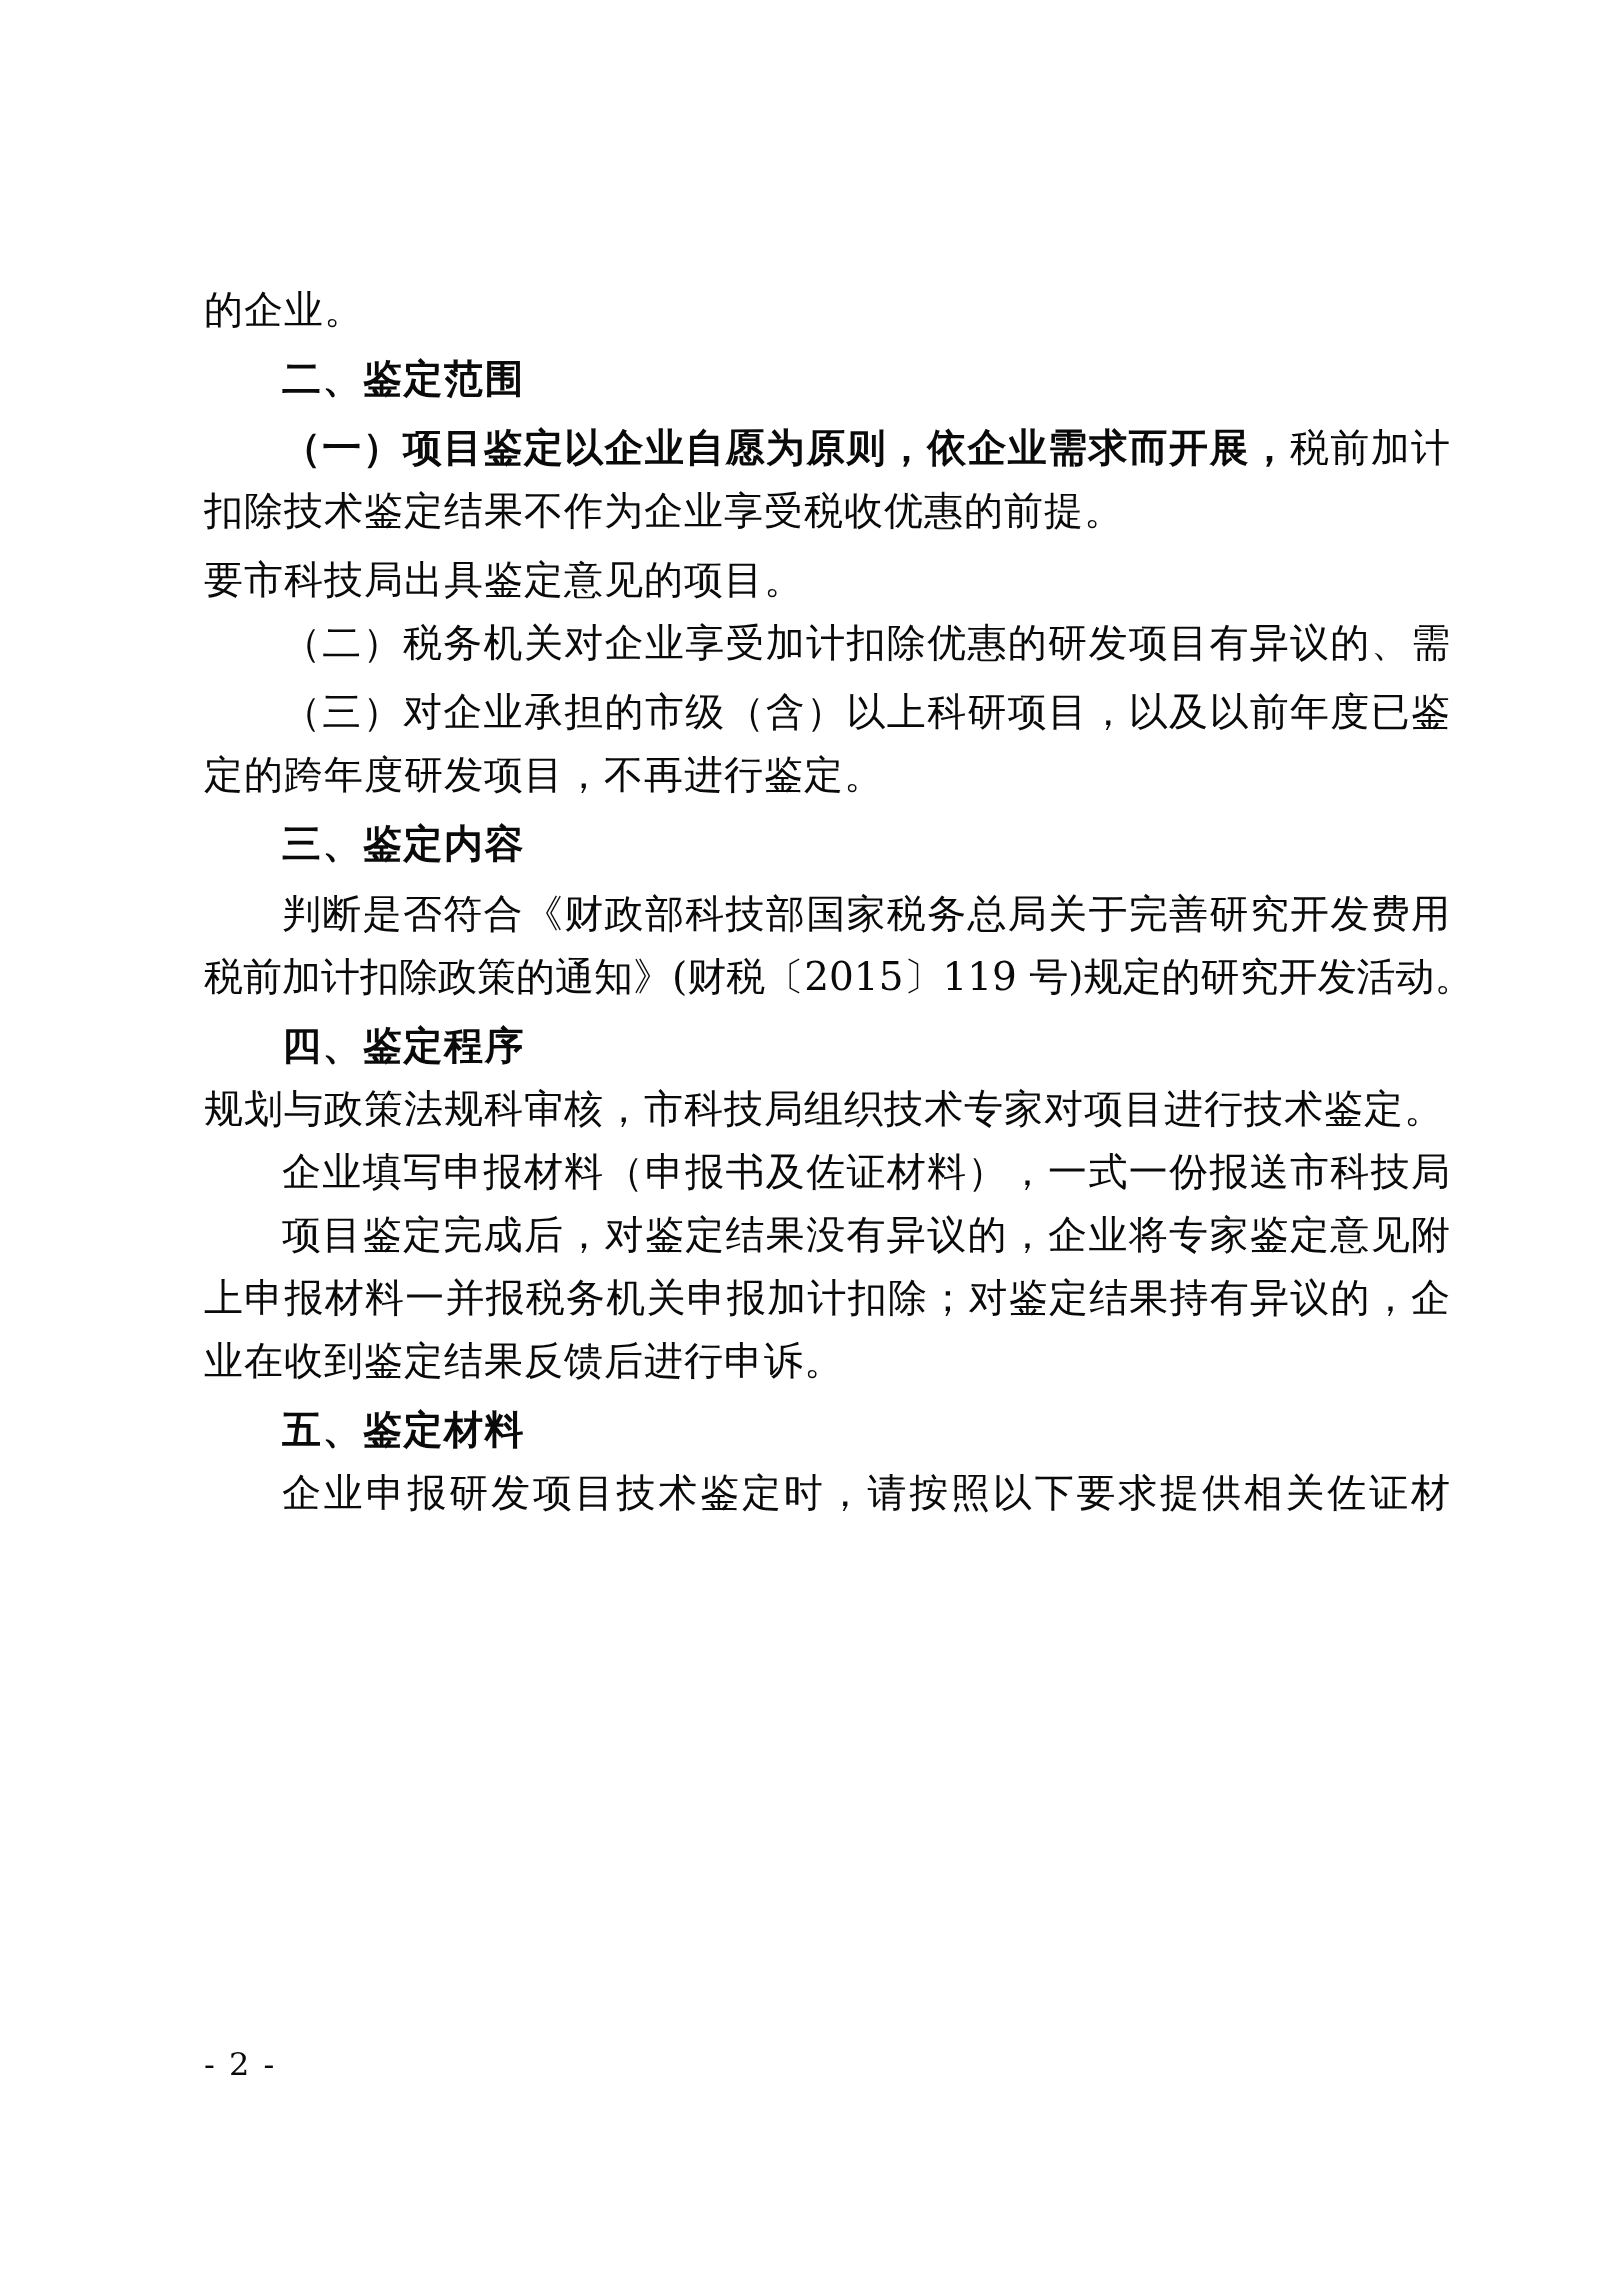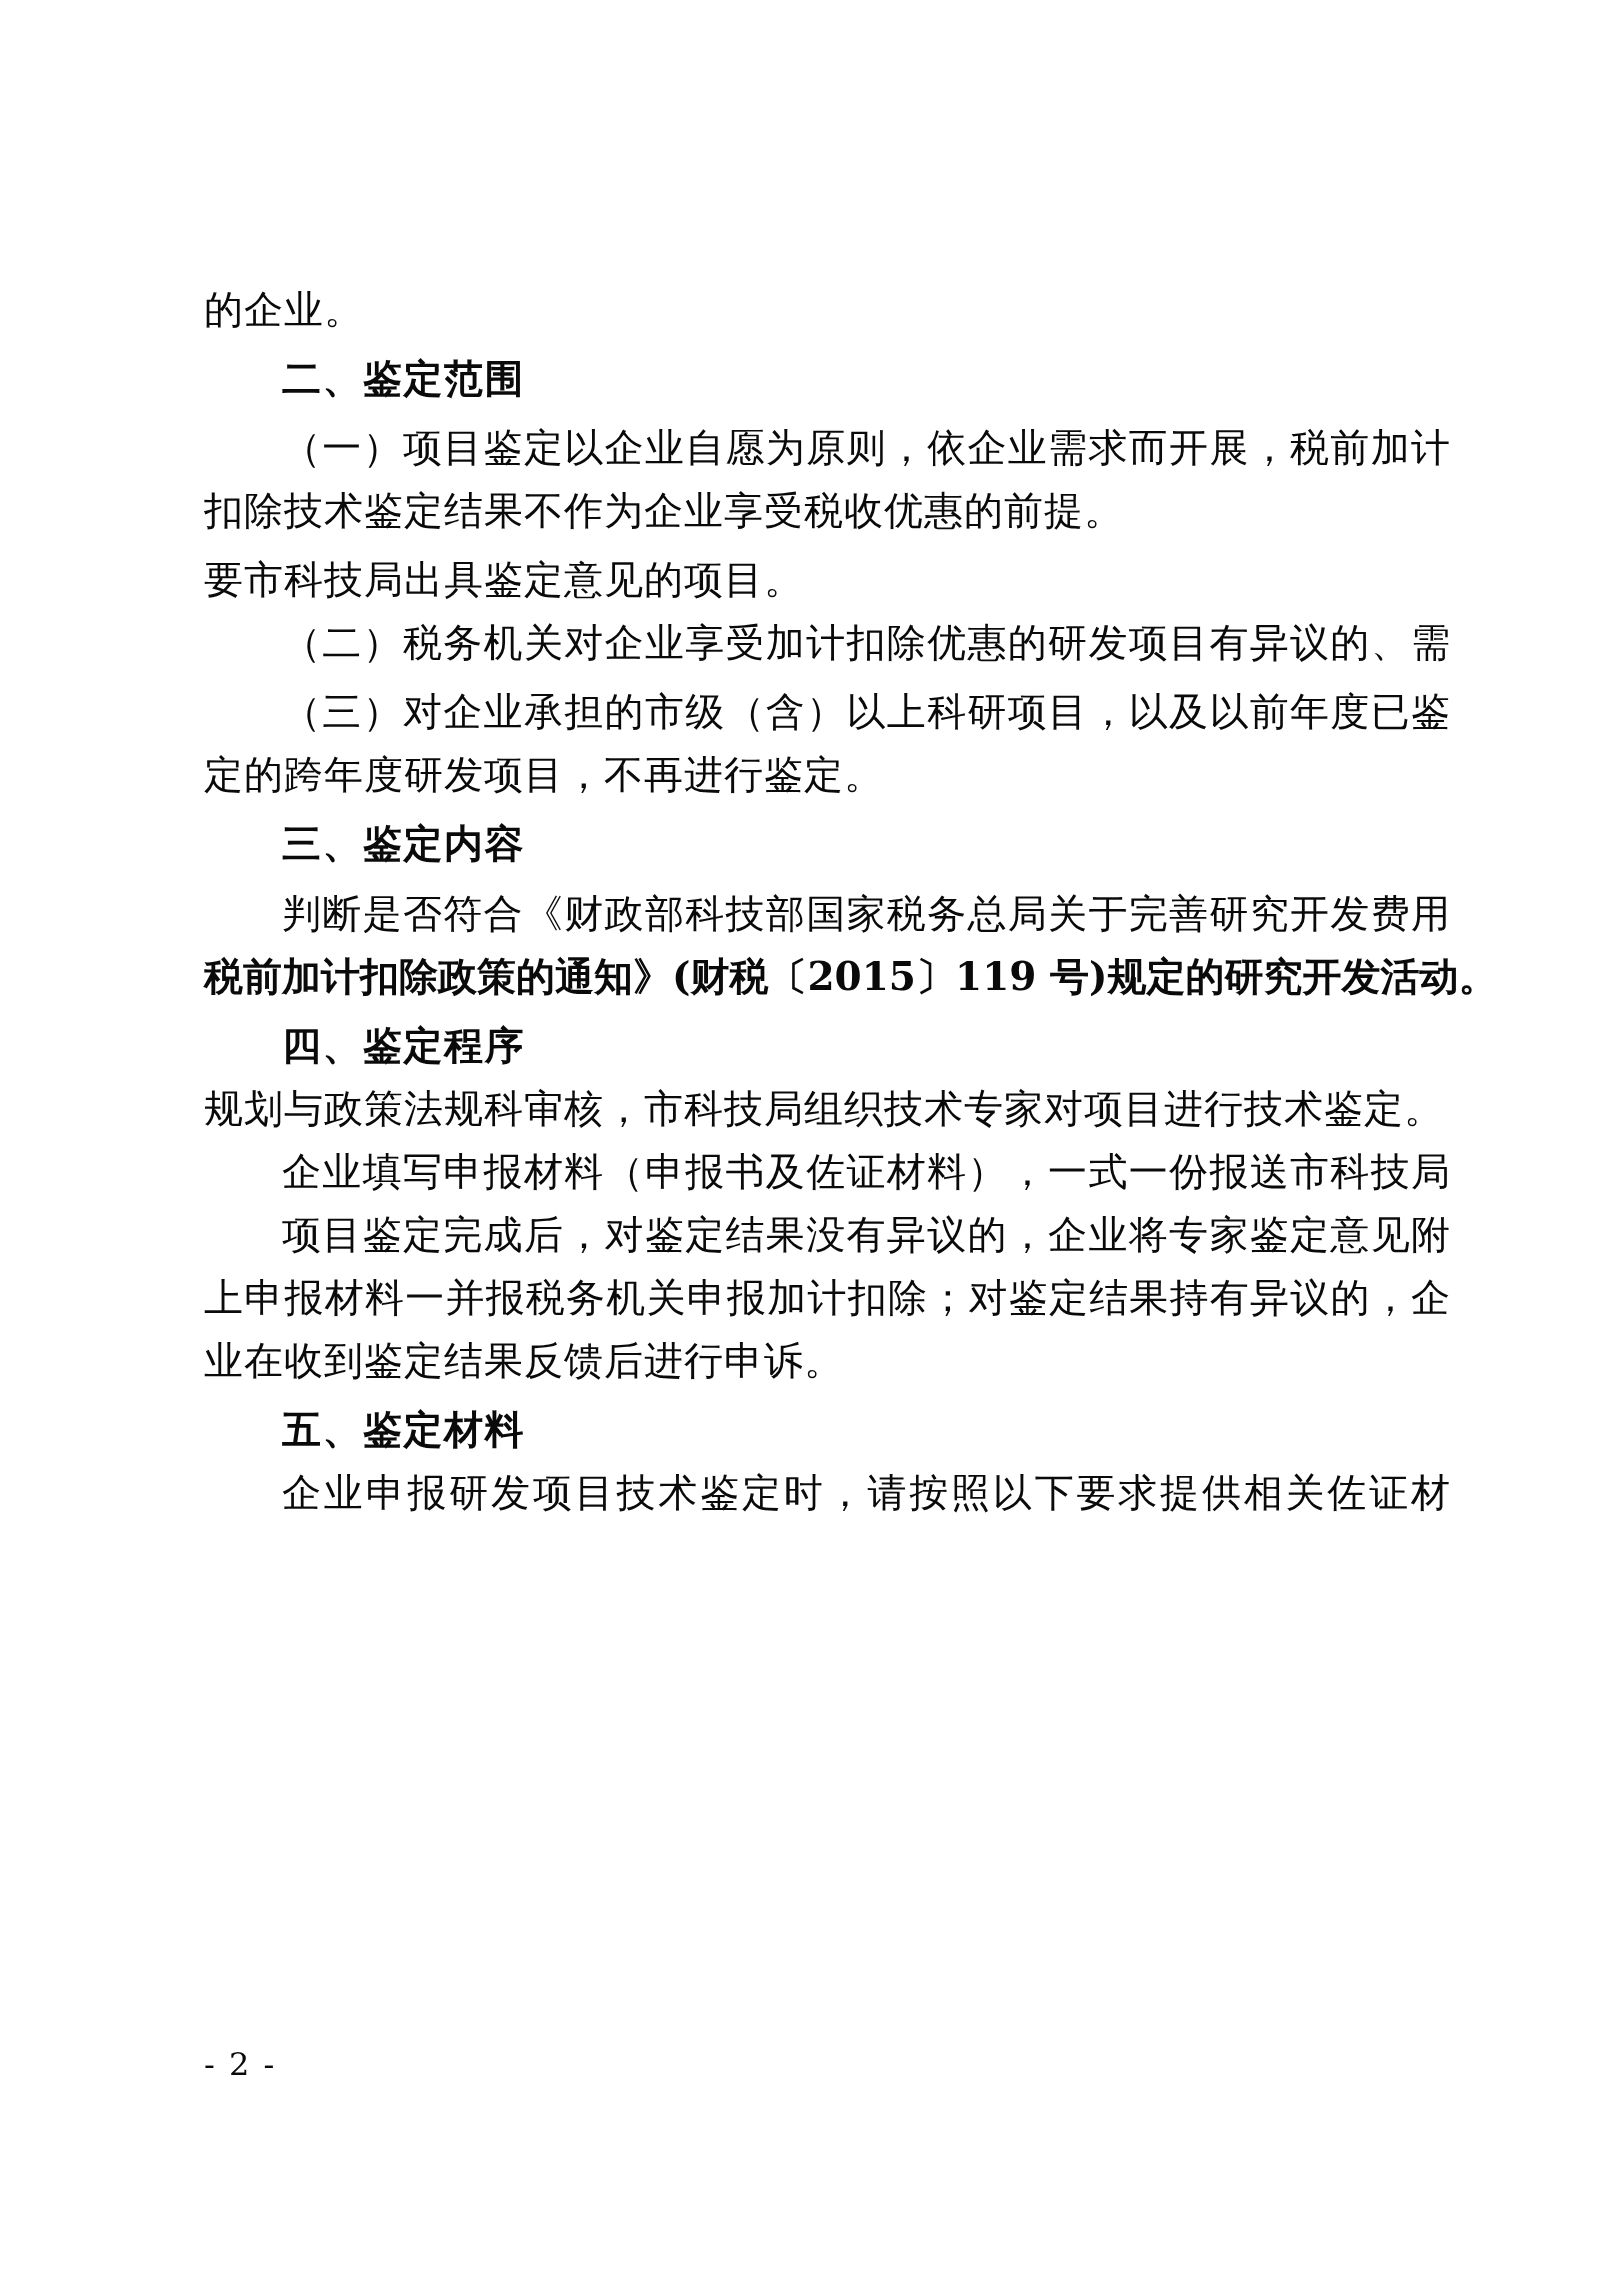--- a/index.html
+++ b/index.html
@@ -48,33 +48,33 @@
     font-weight: 700;
     letter-spacing: 1.5px;
     white-space: pre;
   }
 
   
   .blk { margin: 0; padding: 0; }
 
   .gap-sm { height: 6.1px; }
 
-  b.strong { font-weight: 400; letter-spacing: 1px; margin-top: 28px; }
+  b.strong { font-weight: 700; letter-spacing: 1px; margin-top: 28px; }
 
   .pagenum {
     position: absolute;
     left: 204px;
     top: 2045px;
     font-size: 32px;
     letter-spacing: 2px;
     white-space: pre;
     font-family: "DejaVu Serif", "Liberation Serif", serif;
   }
 
-  .halfsp { letter-spacing: 0px; font-weight: bold; }
+  .halfsp { letter-spacing: 0px; }
 </style>
 </head>
 <body>
 
 <div class="page">
 
   <div class="content">
 
     <div class="blk">
       <div class="line">的企业。</div>

